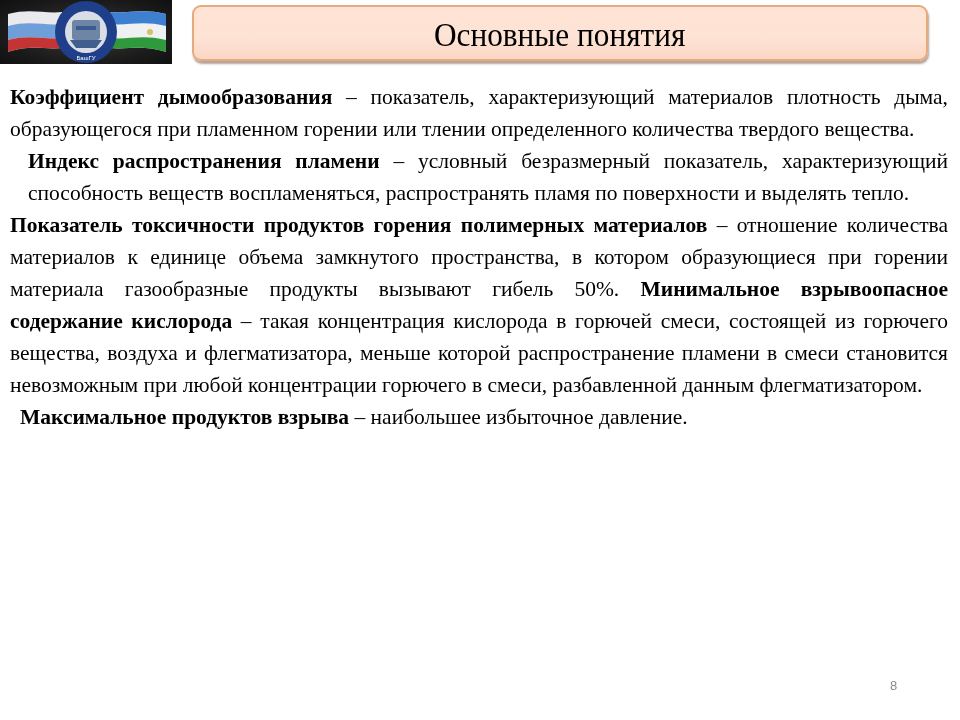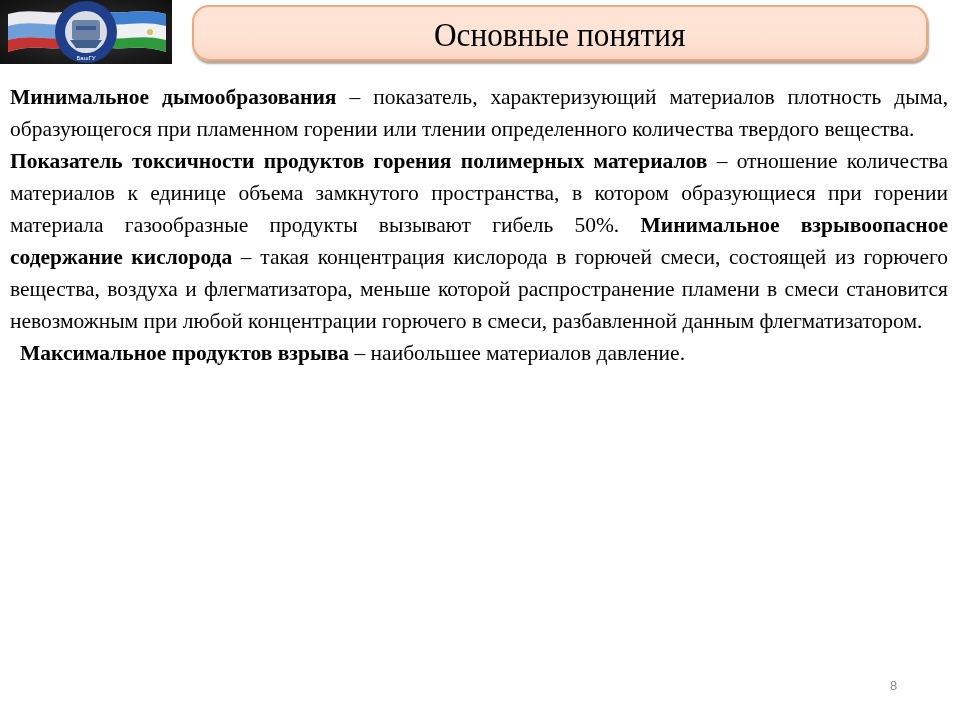--- a/index.html
+++ b/index.html
@@ -25,21 +25,21 @@
     overflow: hidden;
   }
   .logo svg { display: block; }
   .title-box {
     position: absolute;
     left: 192px;
     top: 5px;
     width: 732px;
     height: 52px;
     border: 2px solid #e8a97c;
-    border-radius: 17px;
+    border-radius: 9px;
     background: linear-gradient(to bottom, #ffe4d6 0%, #fde3d4 60%, #fbd6c4 100%);
     box-shadow: 1px 3px 2px rgba(120, 90, 70, 0.55);
     display: flex;
     align-items: center;
     justify-content: center;
   }
   .title-text {
     font-family: "Liberation Serif", serif;
     font-size: 34px;
     transform: scaleX(0.92);
@@ -97,23 +97,26 @@
     <text x="86" y="60" font-size="6" fill="#ffffff" text-anchor="middle" font-family="Liberation Sans, sans-serif">БашГУ</text>
   </svg>
 </div>
 
 <div class="title-box">
   <span class="title-text">Основные понятия</span>
 </div>
 
 <div class="content">
   <p>
-    <b>Минимальное дымообразования</b><span> – показатель, характеризующий материалов плотность дыма, образующегося при пламенном горении или тлении определенного  количества твердого вещества.</span>
+    <b>Коэффициент дымообразования</b><span> – показатель, характеризующий материалов плотность дыма, образующегося при пламенном горении или тлении определенного  количества твердого вещества.</span>
+  </p>
+  <p class="indent">
+    <b>Индекс распространения пламени</b><span> – условный безразмерный показатель, характеризующий способность веществ воспламеняться, распространять пламя по поверхности  и выделять тепло.</span>
   </p>
   <p>
     <b>Показатель токсичности продуктов горения полимерных материалов</b><span>   – отношение количества материалов  к единице объема замкнутого пространства, в котором образующиеся при горении материала газообразные продукты вызывают гибель 50%.  </span><b>Минимальное взрывоопасное содержание кислорода</b><span> – такая концентрация кислорода в горючей смеси, состоящей из горючего вещества, воздуха и флегматизатора, меньше которой распространение пламени в смеси становится невозможным при любой концентрации горючего в смеси, разбавленной данным флегматизатором.</span>
   </p>
   <p class="indent-sm">
-    <b>Максимальное продуктов взрыва</b><span> – наибольшее материалов давление.</span>
+    <b>Максимальное продуктов взрыва</b><span> – наибольшее избыточное давление.</span>
   </p>
 </div>
 
 <div class="page-number">8</div>
 
 </body></html>

